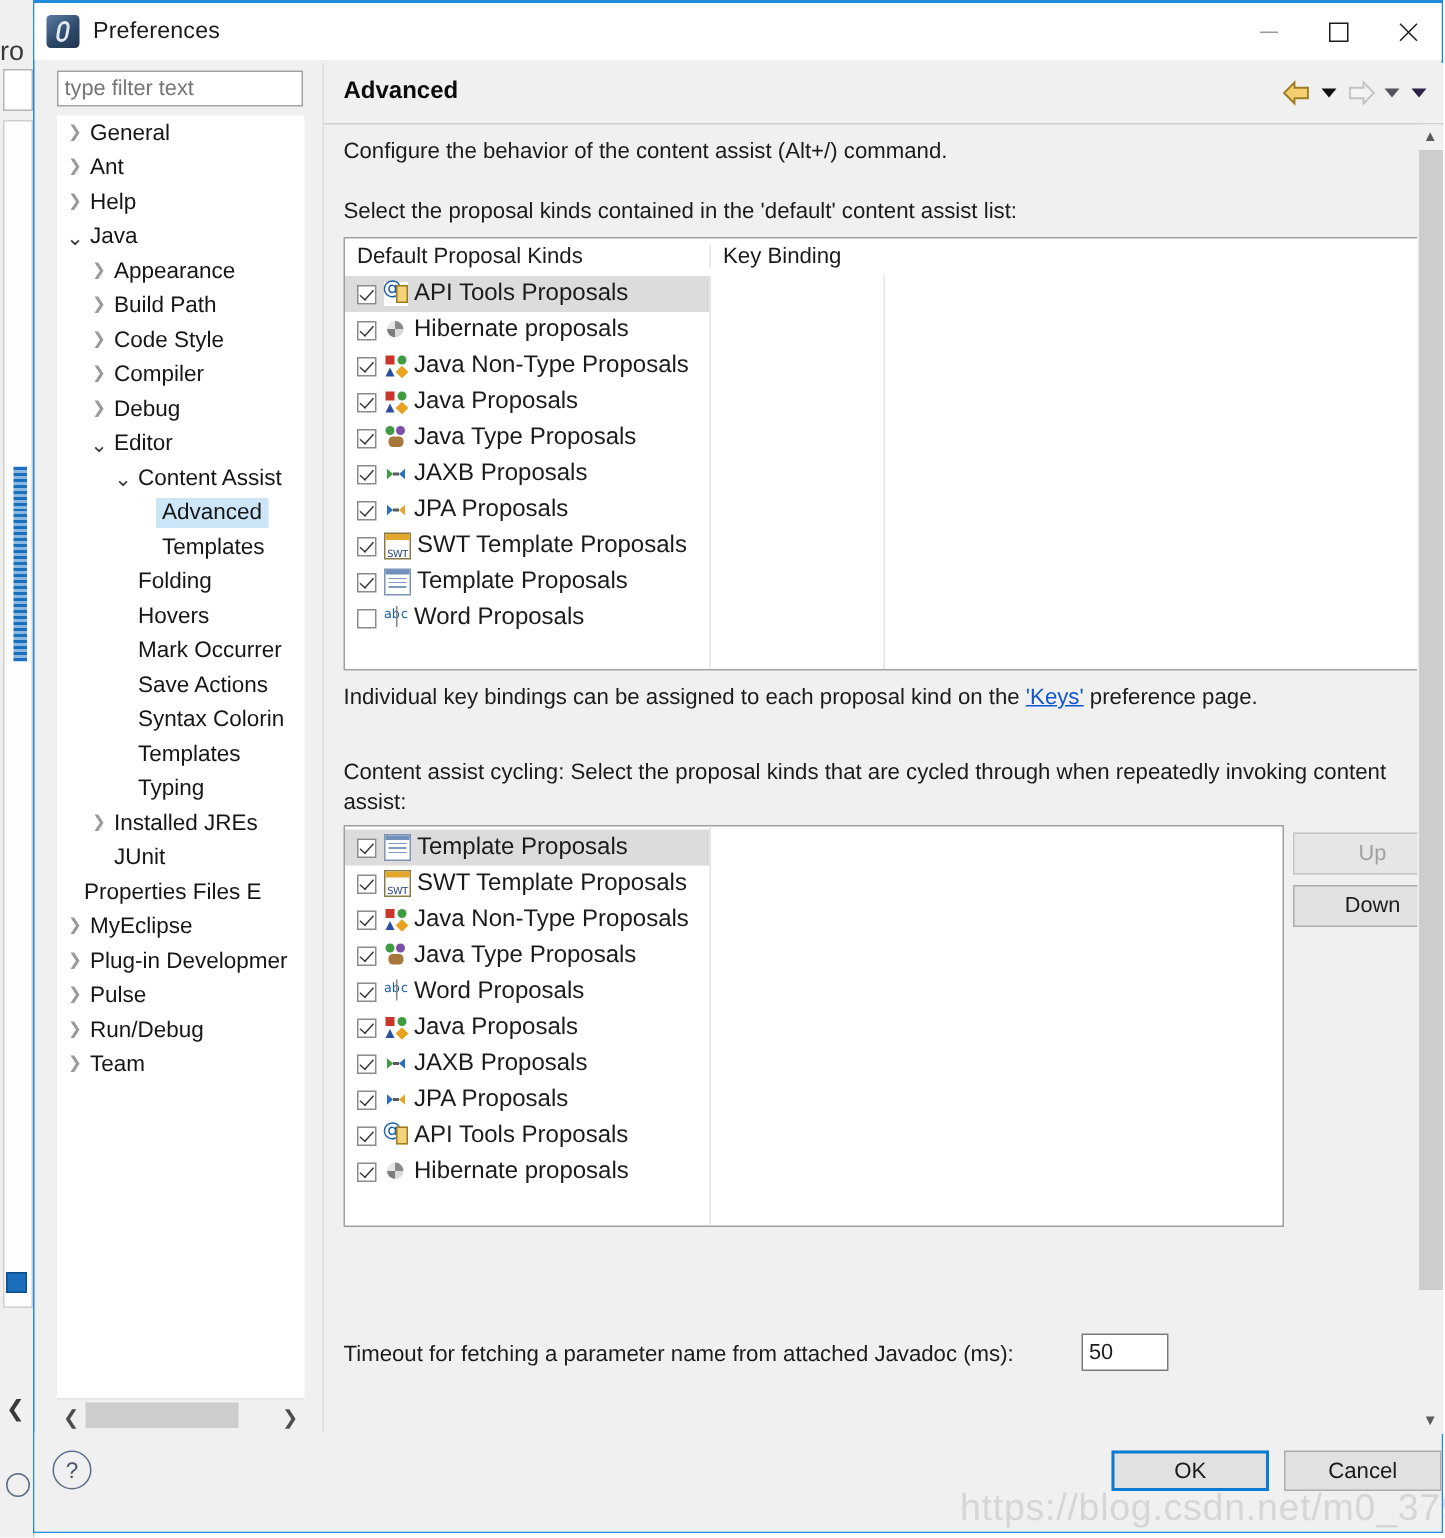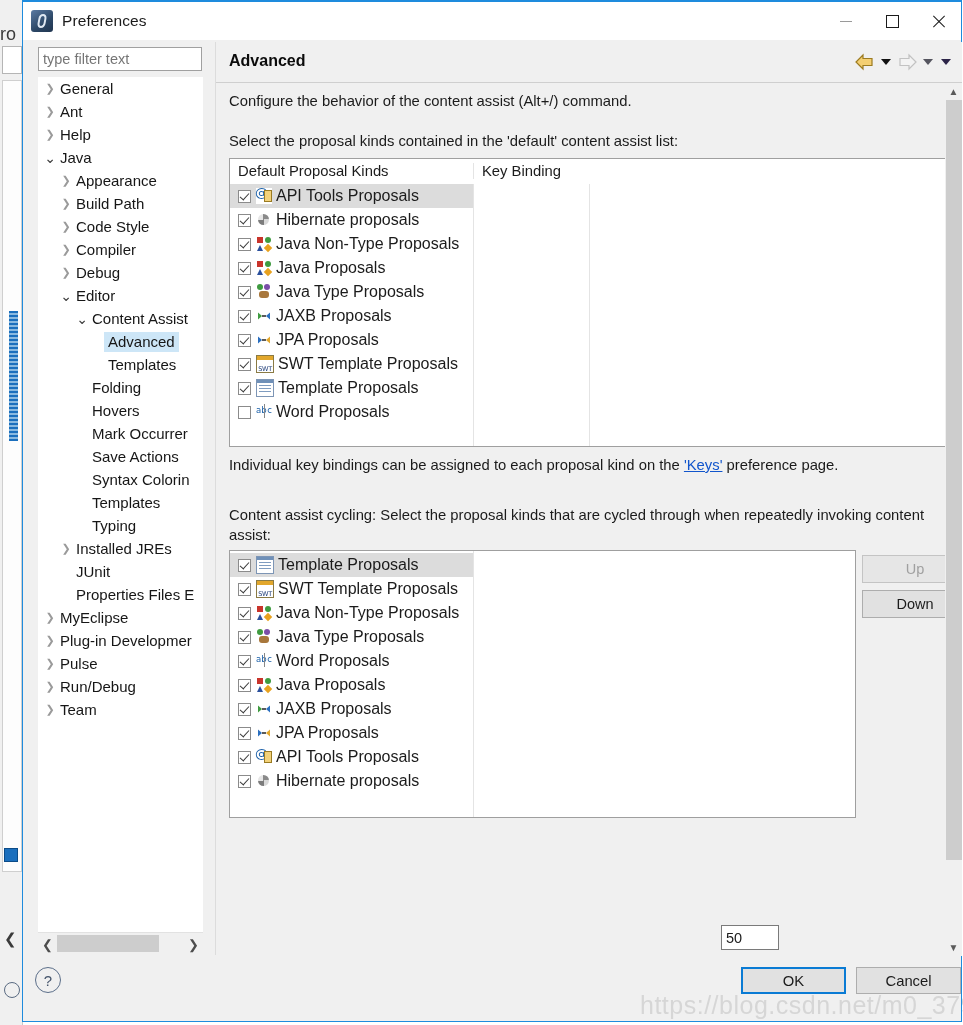--- a/index.html
+++ b/index.html
@@ -337,21 +337,20 @@
     position: absolute; left: 13px; top: 812px;
     font-size: 14.8px; color: #1b1b1b;
   }
   #timeout-input {
     position: absolute; left: 505px; top: 806px;
     width: 58px; height: 25px;
     border: 1px solid #7a7a7a; background: #ffffff;
     box-sizing: border-box; padding: 0 4px;
     font-family: "Liberation Sans", sans-serif; font-size: 14.5px; color: #1b1b1b;
     outline: none;
-    margin-top: 36px;
   }
 
   
   #content-vscroll {
     position: absolute; left: 729px; top: 41px;
     width: 17px; height: 873px;
     background: #f0f0f0;
   }
   #content-vscroll .sb-arrow {
     height: 17px; display: flex; align-items: center; justify-content: center;
@@ -509,21 +508,21 @@
         <span class="lbl">Typing</span>
       </div>
       <div class="tree-row" style="padding-left: 20px;">
         <span class="twisty">❯</span>
         <span class="lbl">Installed JREs</span>
       </div>
       <div class="tree-row" style="padding-left: 20px;">
         <span class="twisty">&nbsp;</span>
         <span class="lbl">JUnit</span>
       </div>
-      <div class="tree-row" style="padding-left: 20px;">
+      <div class="tree-row" style="">
         <span class="twisty">&nbsp;</span>
         <span class="lbl">Properties Files E</span>
       </div>
       <div class="tree-row" style="padding-left: 4px;">
         <span class="twisty">❯</span>
         <span class="lbl">MyEclipse</span>
       </div>
       <div class="tree-row" style="padding-left: 4px;">
         <span class="twisty">❯</span>
         <span class="lbl">Plug-in Developmer</span>
@@ -747,20 +746,21 @@
               <span class="cbx checked"></span>
               <span class="pk-icon ic-hib"></span>
               <span class="pk-label">Hibernate proposals</span>
             </div>
           </div>
       </div>
 
       <div class="side-btn disabled" style="left:646px; top:472px;">Up</div>
       <div class="side-btn" style="left:646px; top:507px;">Down</div>
 
+      <div id="timeout-label">Timeout for fetching a parameter name from attached Javadoc (ms):</div>
       <input id="timeout-input" type="text" value="50" style="">
     </div>
 
     <div id="content-vscroll">
       <div class="sb-arrow">▲</div>
       <div class="sb-track">
         <div class="sb-thumb"></div>
       </div>
       <div class="sb-arrow" style="position:absolute;bottom:0;left:0;right:0;">▼</div>
     </div>

